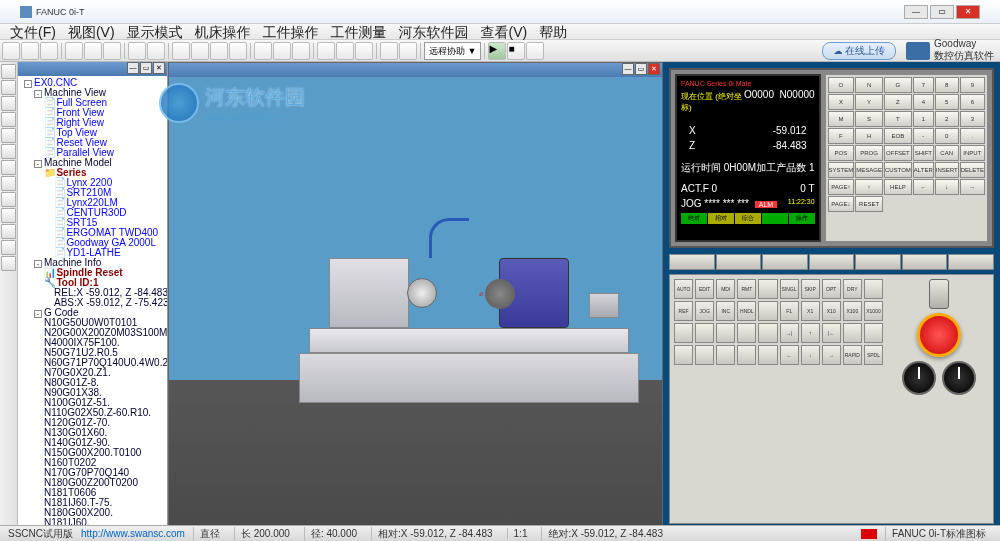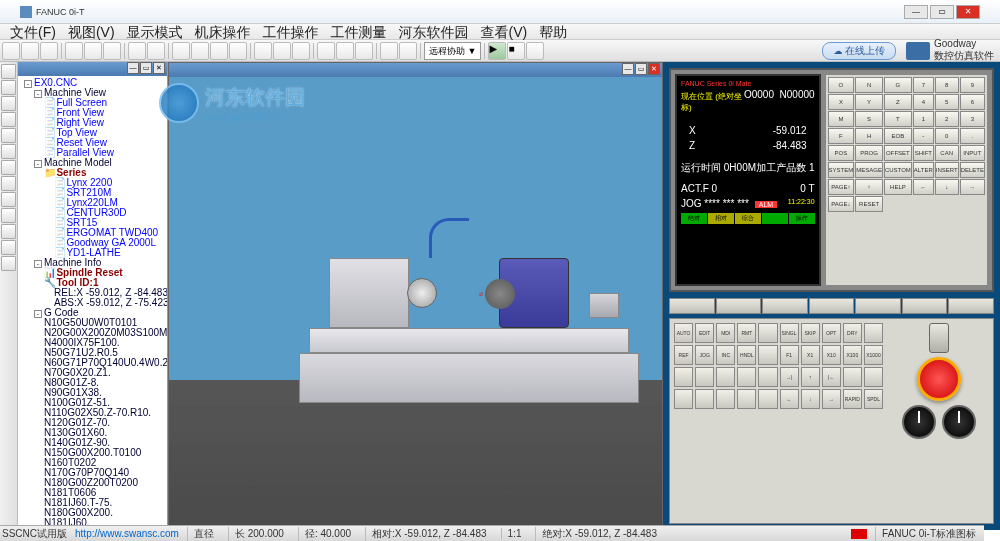--- a/index.html
+++ b/index.html
@@ -44,21 +44,21 @@
 .lathe .bed{position:absolute;bottom:50px;left:10px;width:320px;height:25px;background:linear-gradient(#e8e8ec,#c8c8d0);border:1px solid #888}
 .lathe .headstock{position:absolute;bottom:75px;left:30px;width:80px;height:70px;background:linear-gradient(#e0e0e5,#b8b8c0);border:1px solid #888}
 .lathe .chuck{position:absolute;bottom:95px;left:108px;width:30px;height:30px;border-radius:50%;background:radial-gradient(circle,#eee,#999);border:1px solid #666}
 .lathe .turret{position:absolute;bottom:75px;left:200px;width:70px;height:70px;background:linear-gradient(#5a5ab8,#3a3a98);border:1px solid #333;border-radius:4px}
 .lathe .turret::before{content:"";position:absolute;left:-15px;top:20px;width:30px;height:30px;border-radius:50%;background:radial-gradient(circle,#888,#555)}
 .lathe .hose{position:absolute;bottom:145px;left:130px;width:40px;height:40px;border:3px solid #2a5ab8;border-right:none;border-bottom:none;border-radius:20px 0 0 0}
 .lathe .tailstock{position:absolute;bottom:85px;left:290px;width:30px;height:25px;background:linear-gradient(#d5d5da,#a8a8b0);border:1px solid #888}
 .lathe .dim{position:absolute;bottom:105px;left:180px;font-size:7px;color:#c03030}
 .floor{position:absolute;bottom:0;left:0;right:0;height:148px;background:repeating-linear-gradient(0deg,#555 0,#555 2px,#5a5a5a 2px,#5a5a5a 40px),repeating-linear-gradient(90deg,#555 0,#555 2px,#5a5a5a 2px,#5a5a5a 40px);opacity:.3;pointer-events:none}
 .rpanel{width:337px;background:#0a4a7a;display:flex;flex-direction:column}
-.crt{margin:6px;height:224px;background:#888;border:2px solid #555;display:flex;padding:4px;gap:4px}
+.crt{margin:6px;height:180px;background:#888;border:2px solid #555;display:flex;padding:4px;gap:4px}
 .screen{width:175px;background:#000;border:2px solid #333;padding:4px;color:#0f0;font-family:monospace;font-size:8px}
 .screen .shdr{color:#f33;font-size:7px}
 .screen .stitle{display:flex;justify-content:space-between;color:#fff;font-size:7px;margin:2px 0}
 .screen .pos{color:#ff0;font-size:8px;margin:2px 0}
 .screen .coords{margin:8px 0}
 .screen .coords div{display:flex;justify-content:space-between;color:#fff;font-size:14px;font-family:monospace;padding:2px 8px}
 .screen .info{display:flex;justify-content:space-between;font-size:6px;color:#fff;margin-top:8px}
 .screen .jog{color:#fff;font-size:7px;margin-top:4px}
 .screen .alm{display:inline-block;background:#f33;color:#fff;padding:0 4px;font-size:7px;margin-left:6px}
 .screen .time{color:#ff0;font-size:7px;float:right}
@@ -71,21 +71,21 @@
 .softrow .sb{flex:1;background:linear-gradient(#e8e8e0,#c0c0b8);border:1px solid #888}
 .mcp{flex:1;margin:4px 6px 6px;background:#d8d8d0;border:1px solid #888;display:flex;padding:4px;gap:6px}
 .mcp-left{flex:1;display:grid;grid-template-columns:repeat(10,1fr);grid-auto-rows:20px;gap:2px}
 .mcp .mb{background:linear-gradient(#f0f0e8,#c8c8c0);border:1px solid #888;font-size:5px;text-align:center;display:flex;align-items:center;justify-content:center;color:#333}
 .mcp-right{width:100px;display:flex;flex-direction:column;align-items:center;gap:4px}
 .estop{width:44px;height:44px;border-radius:50%;background:radial-gradient(circle,#f55,#c00);border:3px solid #fa0;box-shadow:0 2px 4px rgba(0,0,0,.4)}
 .dials{display:flex;gap:6px}
 .dial{width:34px;height:34px;border-radius:50%;background:radial-gradient(circle,#333,#000);border:2px solid #666;position:relative}
 .dial::after{content:"";position:absolute;left:48%;top:4px;width:2px;height:12px;background:#fff}
 .toggle{width:20px;height:30px;background:linear-gradient(#e8e8e0,#b0b0a8);border:1px solid #666;border-radius:3px}
-.statusbar{position:absolute;bottom:0;left:0;right:16px;height:16px;background:linear-gradient(#f0f0f0,#d8d8d8);border-top:1px solid #aaa;display:flex;align-items:center;font-size:9px;color:#333;padding:0 2px;gap:8px}
+.statusbar{position:absolute;bottom:0;left:0;right:0;height:16px;background:linear-gradient(#f0f0f0,#d8d8d8);border-top:1px solid #aaa;display:flex;align-items:center;font-size:9px;color:#333;padding:0 8px;gap:8px}
 .statusbar .sseg{border-left:1px solid #bbb;padding:0 6px}
 .statusbar .flag{width:16px;height:10px;background:#d00;margin-left:auto}
 </style>
 </head>
 <body>
 
 <div class="titlebar">
   <div class="icon"></div>
   <div class="title">FANUC 0i-T</div>
   <div class="winbtn">—</div>
@@ -195,21 +195,21 @@
         <div class="node i1"><span class="box">-</span>G Code</div>
         <div class="node i2">N10G50U0W0T0101</div>
         <div class="node i2">N20G00X200Z0M03S100M8</div>
         <div class="node i2">N4000IX75F100.</div>
         <div class="node i2">N50G71U2.R0.5</div>
         <div class="node i2">N60G71P70Q140U0.4W0.2F0.4</div>
         <div class="node i2">N70G0X20.Z1.</div>
         <div class="node i2">N80G01Z-8.</div>
         <div class="node i2">N90G01X38.</div>
         <div class="node i2">N100G01Z-51.</div>
-        <div class="node i2">N110G02X50.Z-70.R10.</div>
+        <div class="node i2">N110G02X50.Z-60.R10.</div>
         <div class="node i2">N120G01Z-70.</div>
         <div class="node i2">N130G01X60.</div>
         <div class="node i2">N140G01Z-90.</div>
         <div class="node i2">N150G00X200.T0100</div>
         <div class="node i2">N160T0202</div>
         <div class="node i2">N170G70P70Q140</div>
         <div class="node i2">N180G00Z200T0200</div>
         <div class="node i2">N181T0606</div>
         <div class="node i2">N181IJ60.T-75.</div>
         <div class="node i2">N180G00X200.</div>

